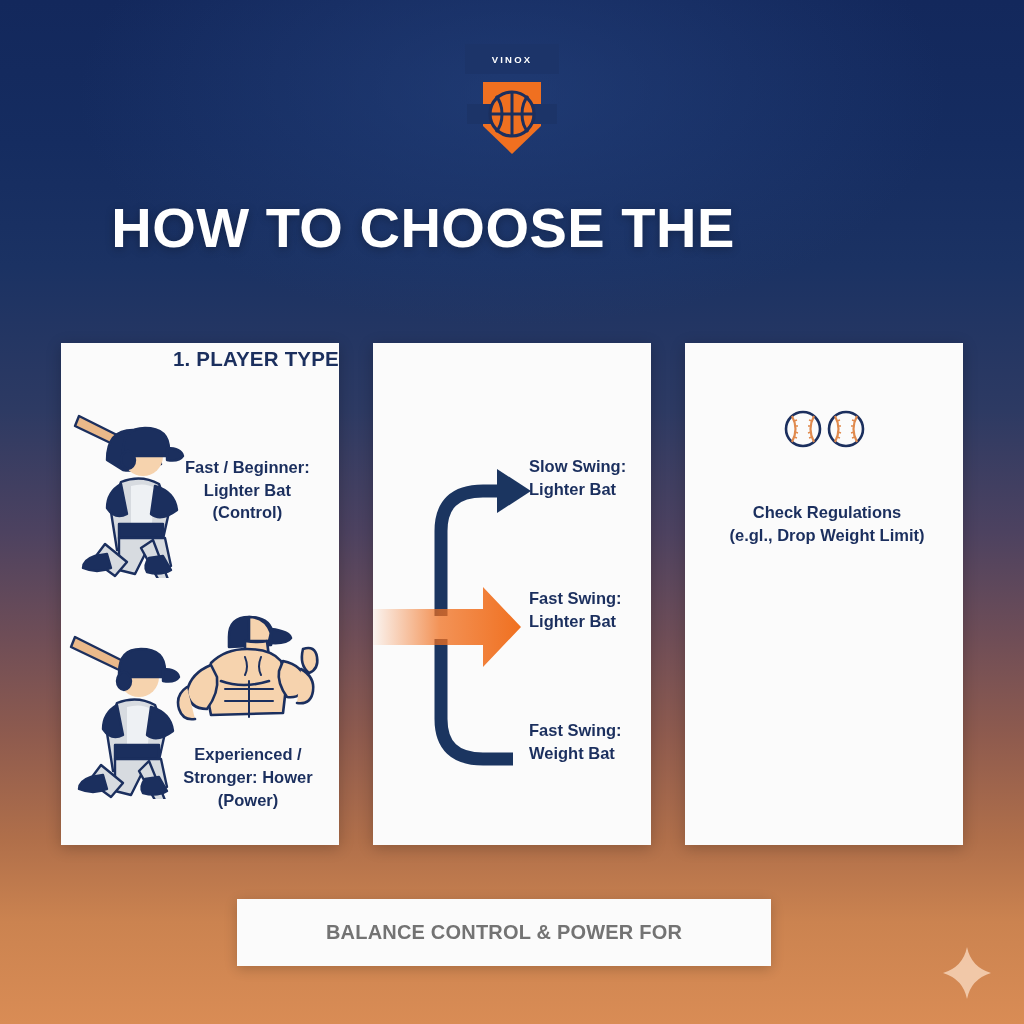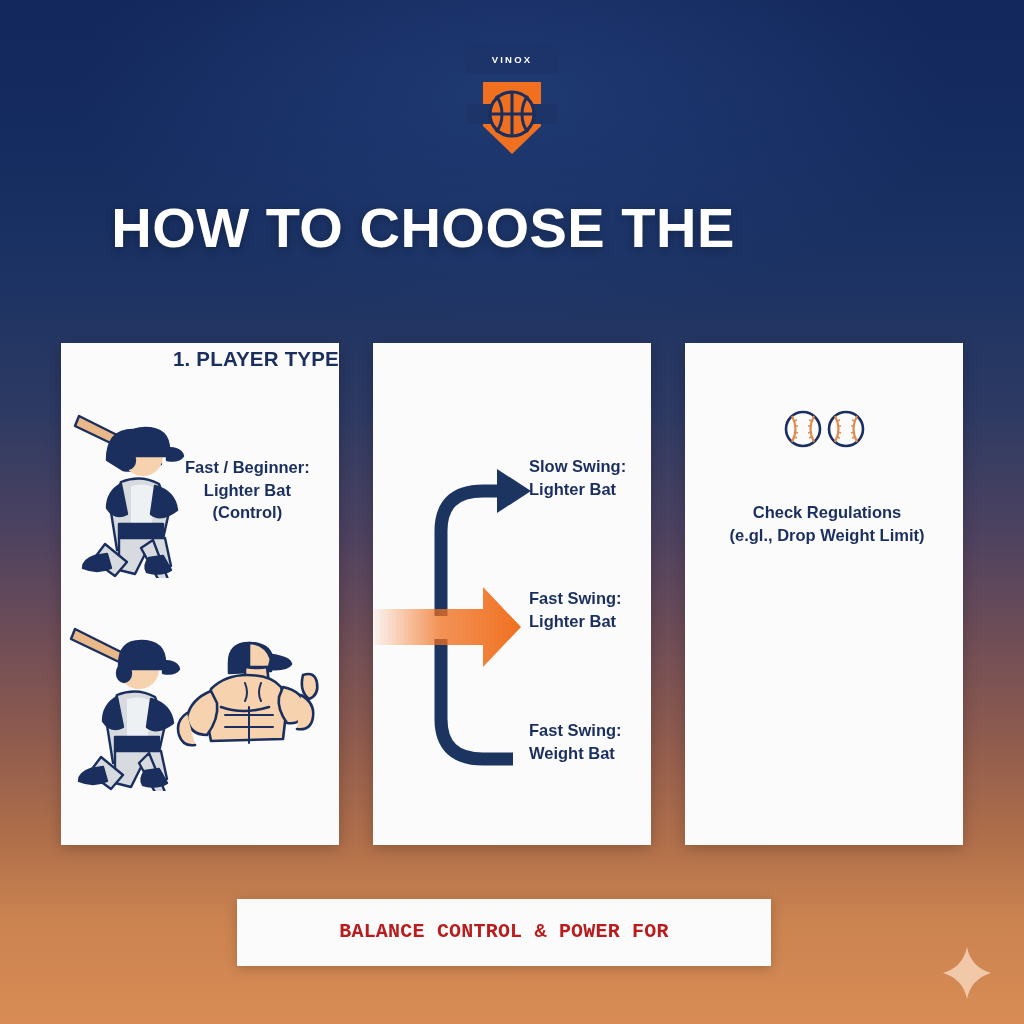--- a/index.html
+++ b/index.html
@@ -59,22 +59,22 @@
   
   .balls { position:absolute; left:0; top:66px; width:278px;
     display:flex; justify-content:center; gap:3px; }
   .c3-text { position:absolute; left:0; top:130px; width:284px; text-align:center;
     color:#1b2f5e; font-size:16.5px; font-weight:bold; line-height:1.42;margin-top:28px; }
 
   
   .footer { position:absolute; left:237px; top:899px; width:534px; height:67px;
     background:#fbfbfb; box-shadow:0 3px 12px rgba(0,0,0,.2);
     display:flex; align-items:center; justify-content:center; }
-  .footer-text { color:#b91c1c; font-size:20px; font-weight:bold;
-    text-align:center; line-height:1.32; letter-spacing:.2px;font-family:Liberation Mono, monospace; }
+  .footer-text { color:#737373; font-size:20px; font-weight:bold;
+    text-align:center; line-height:1.32; letter-spacing:.2px; }
 
   .sparkle { position:absolute; left:941px; top:945px; }
 </style>
 </head>
 <body>
 
 <div class="glow"></div>
 
 <div class="logo">
   <div class="logo-plate">
@@ -169,20 +169,25 @@
               <path d="M126 58 q14 8 12 22 q-2 14 -16 12" fill="#f6d3ae"></path>
               <path d="M128 38 q12 -4 14 8 q2 12 -8 16 q-10 -8 -6 -24 Z" fill="#f6d3ae"></path>
               <path d="M36 54 q-20 8 -24 26 q2 18 20 18 q12 -16 10 -32 Z" fill="#f6d3ae"></path>
               <path d="M12 76 q-12 8 -8 22 q4 12 16 10" fill="#f6d3ae"></path>
               <path d="M46 70 q22 8 48 0" fill="none"></path>
               <path d="M50 78 h48 M50 90 h48 M74 70 v36" fill="none" stroke-width="2"></path>
               <path d="M70 46 q4 10 0 18 M86 46 q-4 10 0 18" fill="none" stroke-width="2"></path>
             </g>
           </svg>
         </div>
+        <div class="c1-text">
+          <span>Experienced /</span><br>
+          <span>Stronger: Hower</span><br>
+          <span>(Power)</span>
+        </div>
       </div>
     </div>
   </div>
 
   <div class="card">
     <div class="c2-stage">
       <svg width="278" height="440" viewBox="0 0 278 440">
         <defs>
           <linearGradient id="og" x1="0" y1="0" x2="1" y2="0">
             <stop offset="0" stop-color="#f07020" stop-opacity="0.05"></stop>

